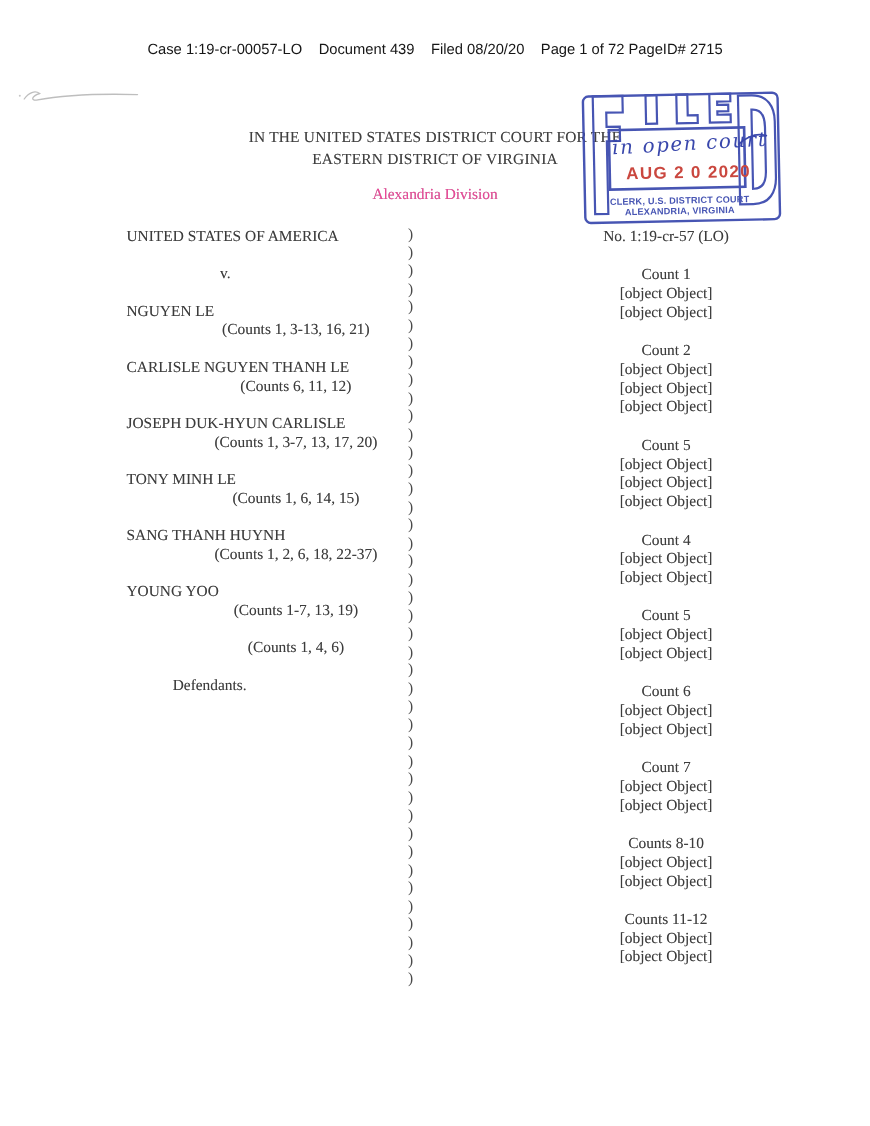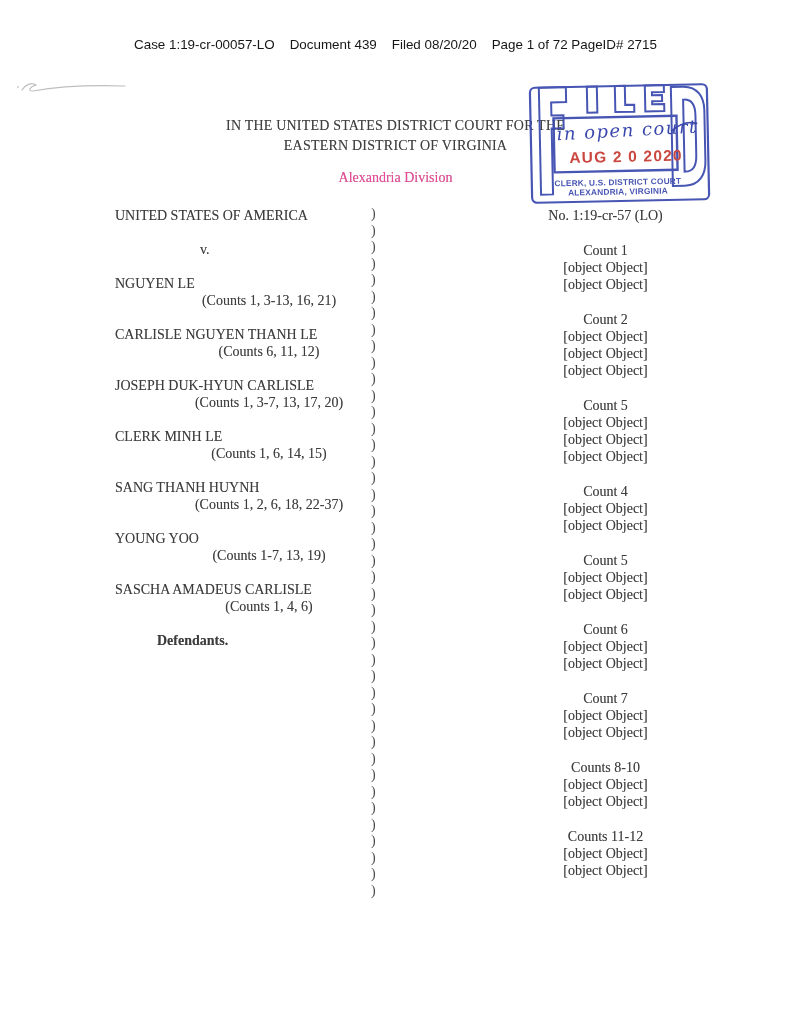--- a/index.html
+++ b/index.html
@@ -37,21 +37,21 @@
   .caption-left  { position:absolute; left:115px; top:207px; width:275px; }
   .caption-sep   { position:absolute; left:371px; top:206px; width:20px;
                    font-size:14px; color:#4a4a4a; }
   .caption-right { position:absolute; left:420px; top:207px; width:371px; }
   .page p { margin:0; font-size:14px; line-height:17px;
             text-shadow:0 0 .5px rgba(60,60,60,.4); }
   .caption-left .block  { margin-bottom:17px; }
   .caption-right .block { margin-bottom:18px;text-align:center; }
   .versus           { padding-left:85px; }
   .def-counts       { padding-left:33px;text-align:center; }
-  .defendants-label { padding-left:42px;font-weight:bold; }
+  .defendants-label { padding-left:42px; }
   .paren { display:block; height:16.5px; line-height:16.5px; }
   
   .filed-stamp {
     position:absolute; left:526px; top:80px; width:186px; height:126px;
     transform:rotate(-1.2deg); opacity:.93; pointer-events:none;
   }
   .stamp-stroke { fill:none; stroke:#3a49ae; }
   .stamp-clerk  { font-family:"Liberation Sans", sans-serif; font-weight:bold;
                   fill:#3a49ae; font-size:8.3px; letter-spacing:.2px; }
   .stamp-hand   { font-family:"DejaVu Serif", serif; font-style:italic;
@@ -120,36 +120,35 @@
           <p class="def-name">CARLISLE NGUYEN THANH LE</p>
           <p class="def-counts">(Counts 6, 11, 12)</p>
         </div>
 
         <div class="block">
           <p class="def-name">JOSEPH DUK-HYUN CARLISLE</p>
           <p class="def-counts">(Counts 1, 3-7, 13, 17, 20)</p>
         </div>
 
         <div class="block">
-          <p class="def-name">CLERK MINH LE</p>
+          <p class="def-name">TONY MINH LE</p>
           <p class="def-counts">(Counts 1, 6, 14, 15)</p>
         </div>
 
         <div class="block">
           <p class="def-name">SANG THANH HUYNH</p>
           <p class="def-counts">(Counts 1, 2, 6, 18, 22-37)</p>
         </div>
 
         <div class="block">
           <p class="def-name">YOUNG YOO</p>
           <p class="def-counts">(Counts 1-7, 13, 19)</p>
         </div>
 
         <div class="block">
-          <p class="def-name">SASCHA AMADEUS CARLISLE</p>
           <p class="def-counts">(Counts 1, 4, 6)</p>
         </div>
       </div>
     <p class="defendants-label">Defendants.</p>
   </div>
 
   <div class="caption-sep">
       <span class="paren">)</span>
       <span class="paren">)</span>
       <span class="paren">)</span>

